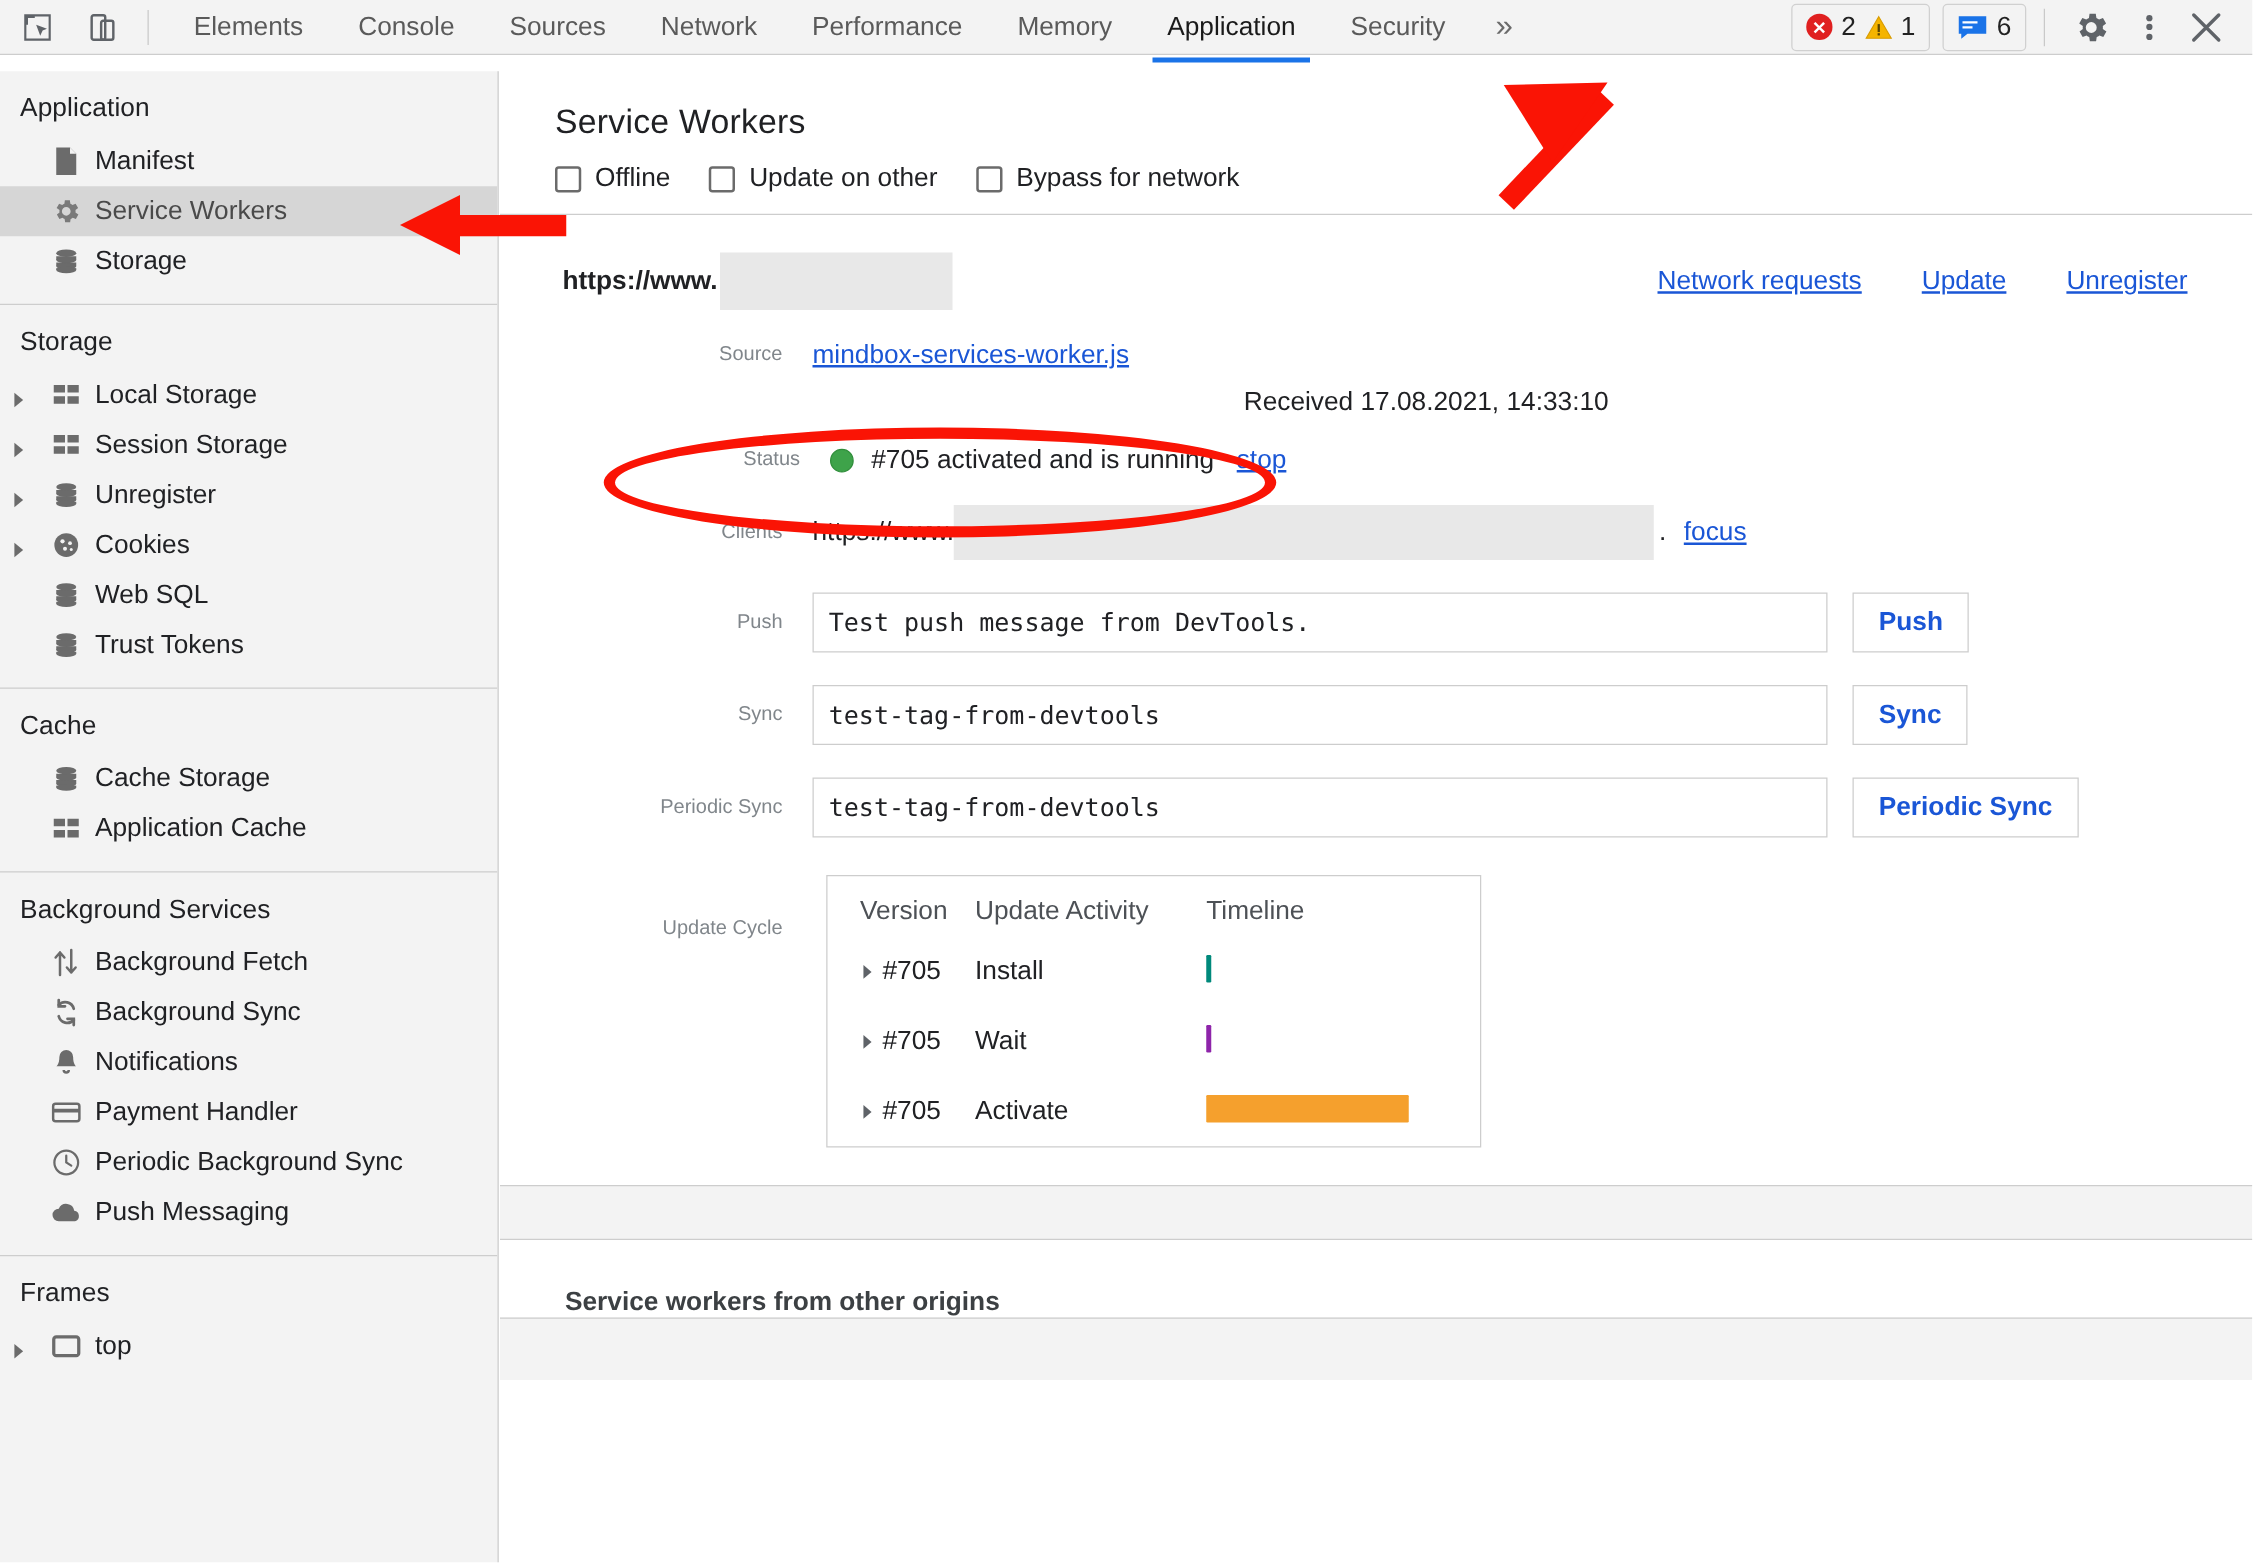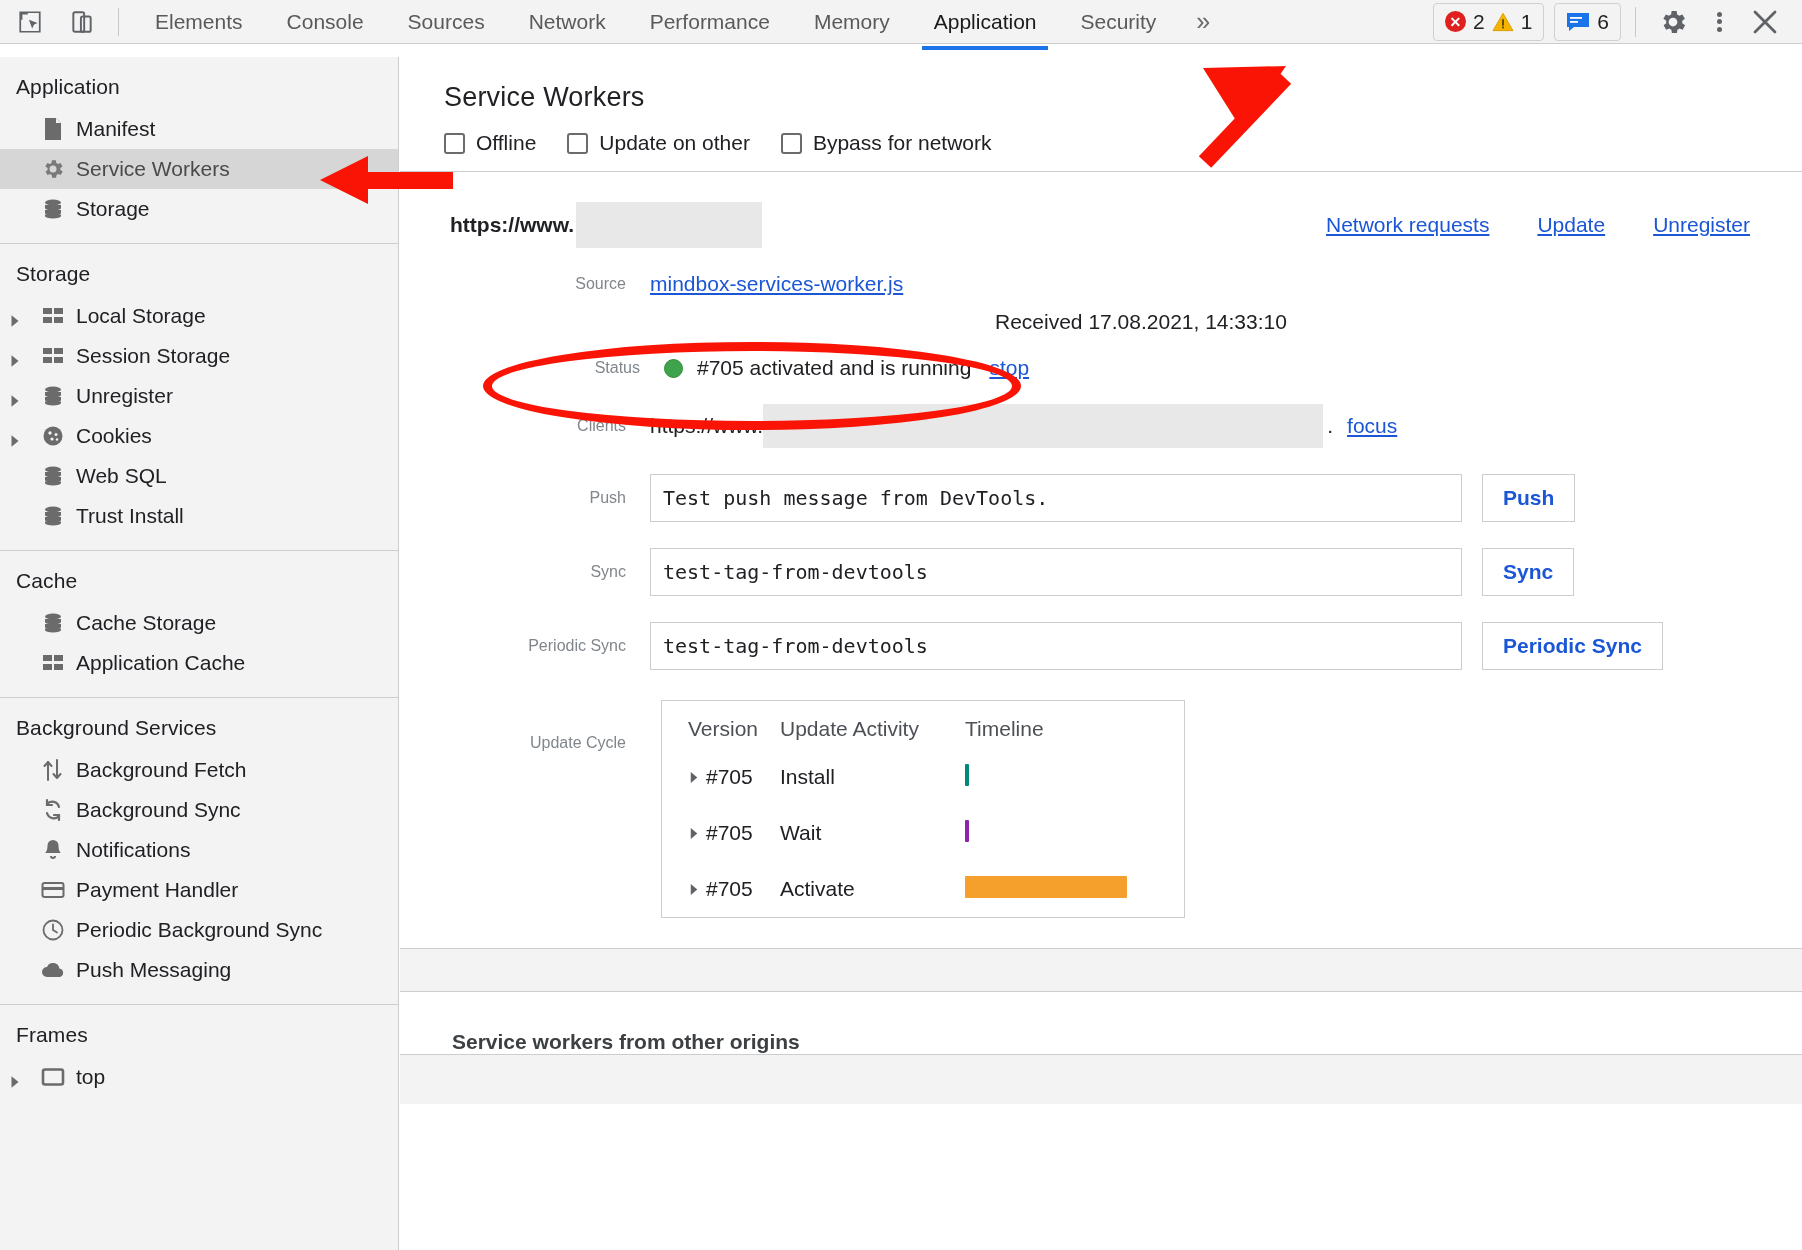--- a/index.html
+++ b/index.html
@@ -385,21 +385,21 @@
           <svg width="24" height="24" viewBox="0 0 24 24">
               <ellipse cx="12" cy="5.5" rx="8" ry="3" fill="#6b6b6b"></ellipse>
               <rect x="4" y="8" width="16" height="3" fill="#6b6b6b"></rect>
               <ellipse cx="12" cy="11" rx="8" ry="2.6" fill="#6b6b6b"></ellipse>
               <rect x="4" y="13" width="16" height="3" fill="#6b6b6b"></rect>
               <ellipse cx="12" cy="16" rx="8" ry="2.6" fill="#6b6b6b"></ellipse>
               <rect x="4" y="17.5" width="16" height="1.5" fill="#6b6b6b"></rect>
               <ellipse cx="12" cy="19" rx="8" ry="2.6" fill="#6b6b6b"></ellipse>
             </svg>
         </span>
-        <span class="side-label">Trust Install</span>
+        <span class="side-label">Trust Tokens</span>
       </div>
     </div>
 
     <div class="side-section">
       <div class="side-title">Cache</div>
       <div class="side-item">
         <span class="arrow hidden"></span>
         <span class="side-ico">
           <svg width="24" height="24" viewBox="0 0 24 24">
               <ellipse cx="12" cy="5.5" rx="8" ry="3" fill="#6b6b6b"></ellipse>

